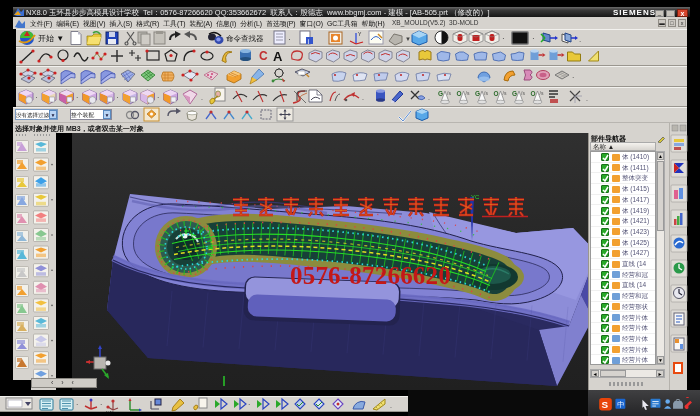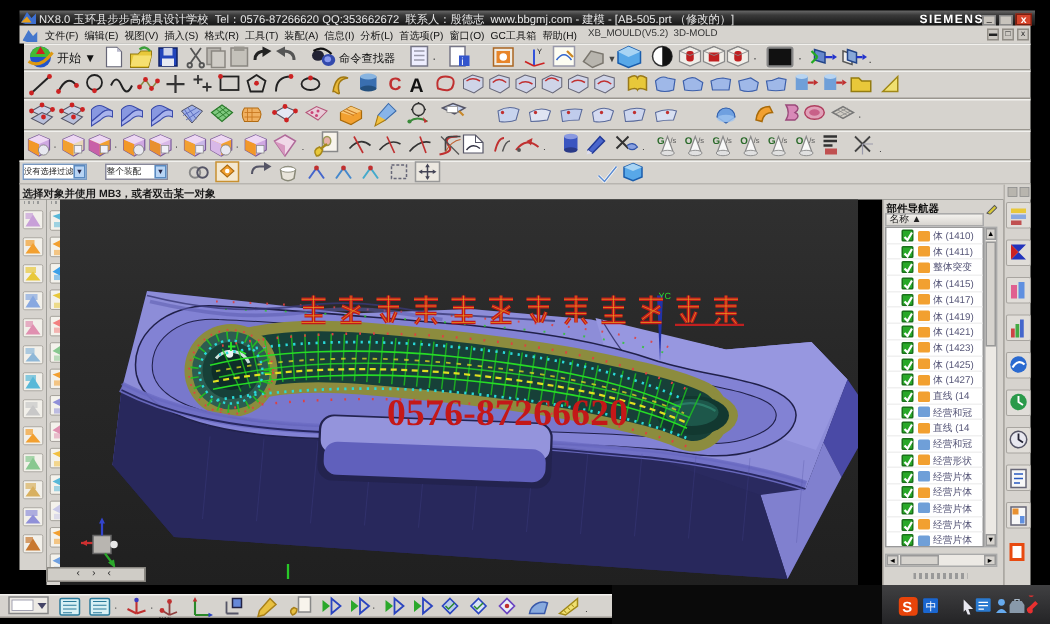--- a/index.html
+++ b/index.html
@@ -746,21 +746,21 @@
         <polygon points="2,4 8,2 14,4 8,7" fill="#f2a030"></polygon>
         <rect x="3" y="8" width="10" height="3.5" fill="#f2a030" opacity="0.55"></rect>
       </g>
       <g transform="translate(2,230.79999999999995)">
         <rect x="0.5" y="0.5" width="15" height="13" rx="1" fill="#f4f2ec" stroke="#8f8b84" stroke-width="0.5"></rect>
         <polygon points="2,5 8,2 14,5 8,8" fill="#6fa0e0"></polygon>
         <rect x="3" y="9" width="10" height="3.5" fill="#6fa0e0" opacity="0.55"></rect>
       </g>
       <circle cx="21" cy="237.79999999999995" r="0.8" fill="#555"></circle>
     </svg>
-    <div class="abs" style="left:40px;top:133px;width:532px;height:257px;background:linear-gradient(#303030,#282828 40%,#202020);overflow:hidden">
+    <div class="abs" style="left:72px;top:133px;width:532px;height:257px;background:linear-gradient(#303030,#282828 40%,#202020);overflow:hidden">
       <svg class="abs" style="left:0;top:0" width="532" height="257" viewBox="0 0 532 257">
         <polygon points="58,61 124,68 194,76 274,73 354,80 444,100 501,95 525,120 543,146 521,185 485,253 76,225 35,177 41,127" fill="#2a2a60"></polygon>
         <polygon points="58,61 124,68 194,76 274,73 354,80 444,100 501,95 525,120 509,162 497,193 464,184 394,172 334,165 254,159 174,155 99,151 41,127" fill="#8d8dd8"></polygon>
         <polygon points="357,79 444,100 501,95 525,120 504,167 444,147 389,122 364,102" fill="#9797e0"></polygon>
         <polygon points="525,120 543,146 521,185 509,162" fill="#4a4aa6"></polygon>
         <path d="M 361,80 C 370,95 380,112 400,124 C 420,136 450,143 470,147" stroke="#30306a" stroke-width="0.9" fill="none" opacity="0.85"></path>
         <polygon points="509,162 521,185 485,253 467,197 497,193" fill="#8080cf"></polygon>
         <polygon points="41,127 74,141 78,199 35,177" fill="#5a5ab2"></polygon>
         <polygon points="35,177 76,225 485,253 467,197 394,172 334,165 254,159 174,155 99,151 74,141 41,127" fill="#28285c"></polygon>
         <path d="M 104,71 C 150,73 200,78 264,83 C 320,88 362,95 399,108 C 432,118 472,120 486,134 C 496,144 490,159 464,167 C 442,174 420,170 404,167 C 340,161 250,163 164,159 C 118,157 58,148 51,117 C 46,91 70,69 104,71 Z" fill="#8282d4" stroke="#20204a" stroke-width="1"></path>

